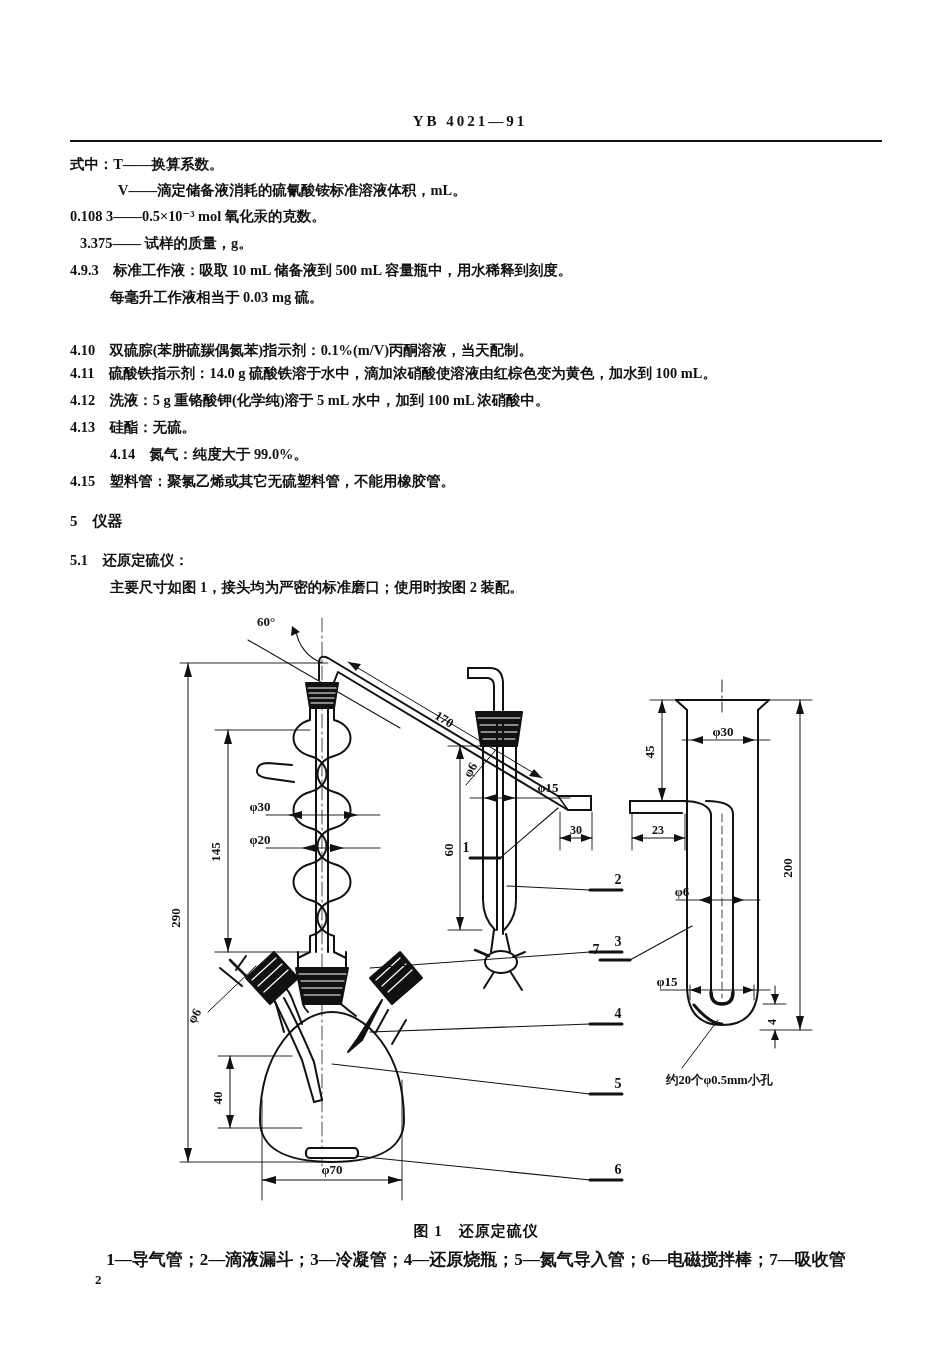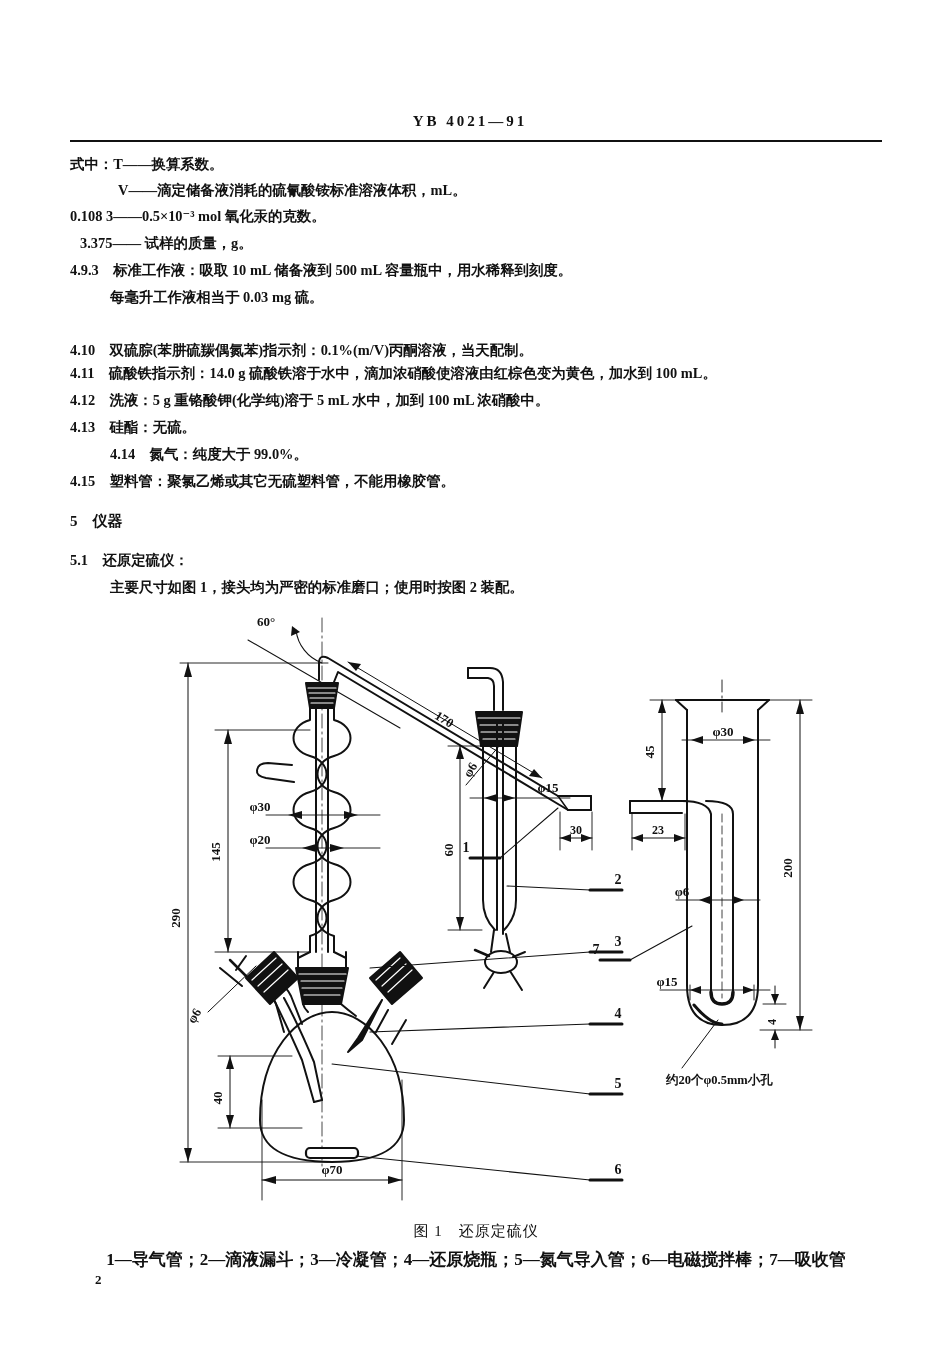--- a/index.html
+++ b/index.html
@@ -82,21 +82,21 @@
     left: 70px;
     width: 812px;
     text-align: center;
     font-family: "Liberation Serif", "DejaVu Serif", serif;
     color: #111;
     white-space: nowrap;
   }
   #fig-caption {
     top: 1222px;
     font-size: 15px;
-    font-weight: normal;
+    font-weight: bold;
     letter-spacing: 1px;
   }
   #fig-legend {
     top: 1248px;
     font-size: 17px;
     font-weight: 600;
   }
 
   #page-number {
     position: absolute;

